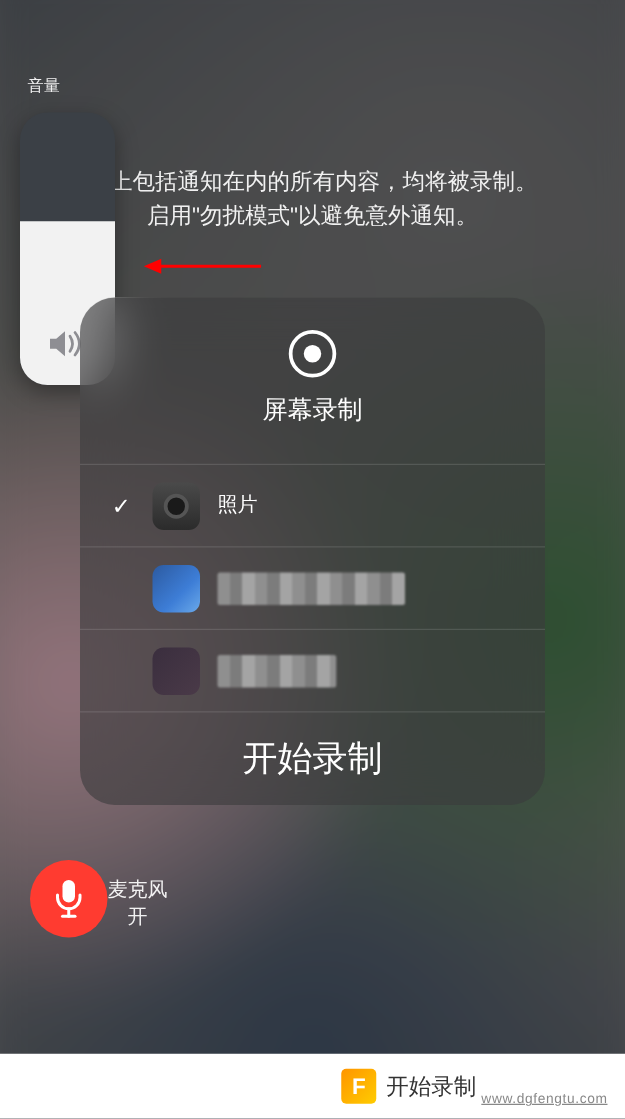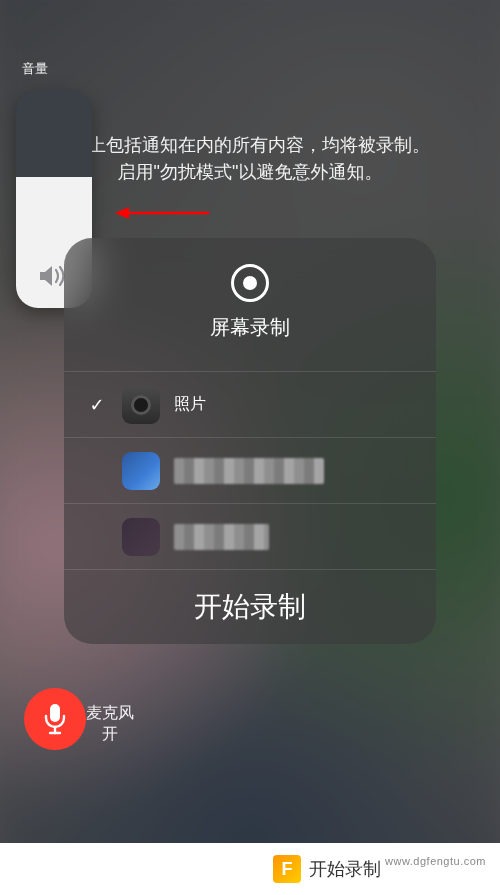--- a/index.html
+++ b/index.html
@@ -166,21 +166,21 @@
     color: #333;
     font-size: 18px;
   }
   .wm-logo {
     width: 28px; height: 28px;
     background: linear-gradient(135deg,#ff9500,#ffcc00);
     border-radius: 4px;
     display:flex;align-items:center;justify-content:center;
     color:#fff;font-weight:bold;font-size:18px;
   }
-  .wm-sub { font-size: 11px; color:#888; letter-spacing:0.5px; margin-left:-4px; align-self:flex-end; margin-bottom:28px;}
+  .wm-sub { font-size: 11px; color:#888; letter-spacing:0.5px; margin-left:-4px; align-self:flex-end; margin-bottom:10px;text-decoration:underline;}
 </style>
 </head>
 <body>
 
 <div class="bg"></div>
 <div class="dim"></div>
 
 <div class="notice">
   <div>幕上包括通知在内的所有内容，均将被录制。</div>
   <div>启用"勿扰模式"以避免意外通知。</div>

